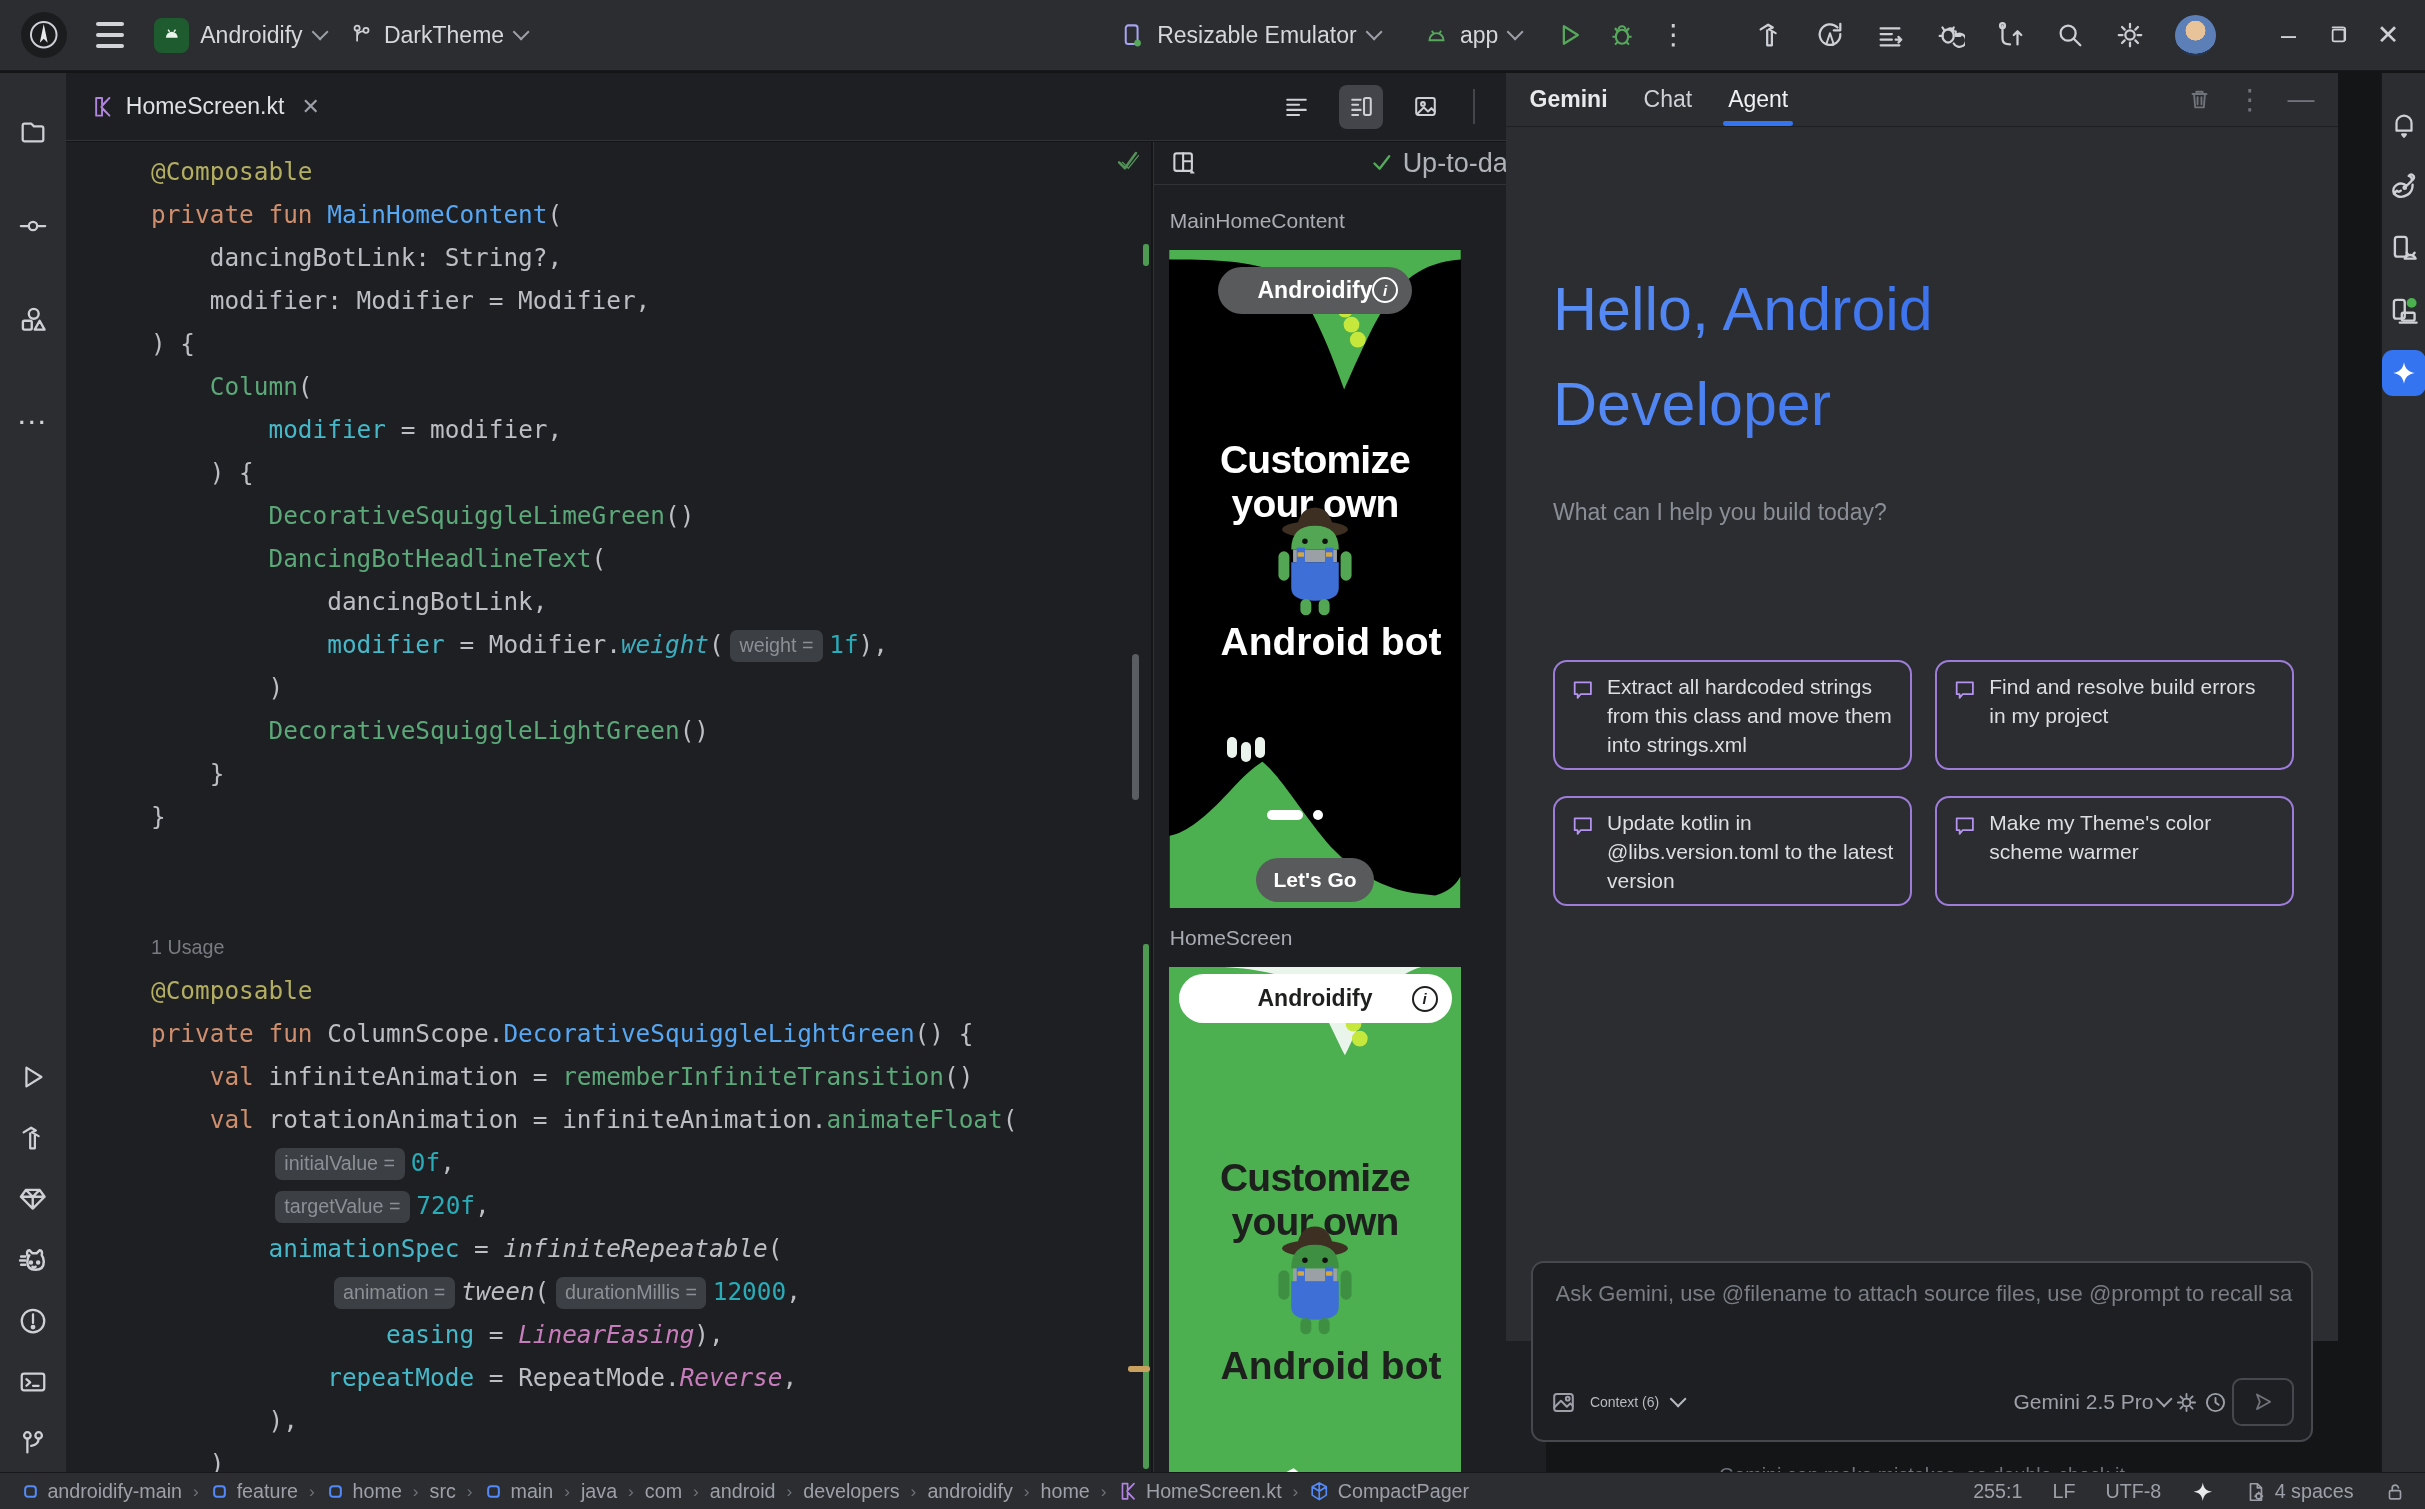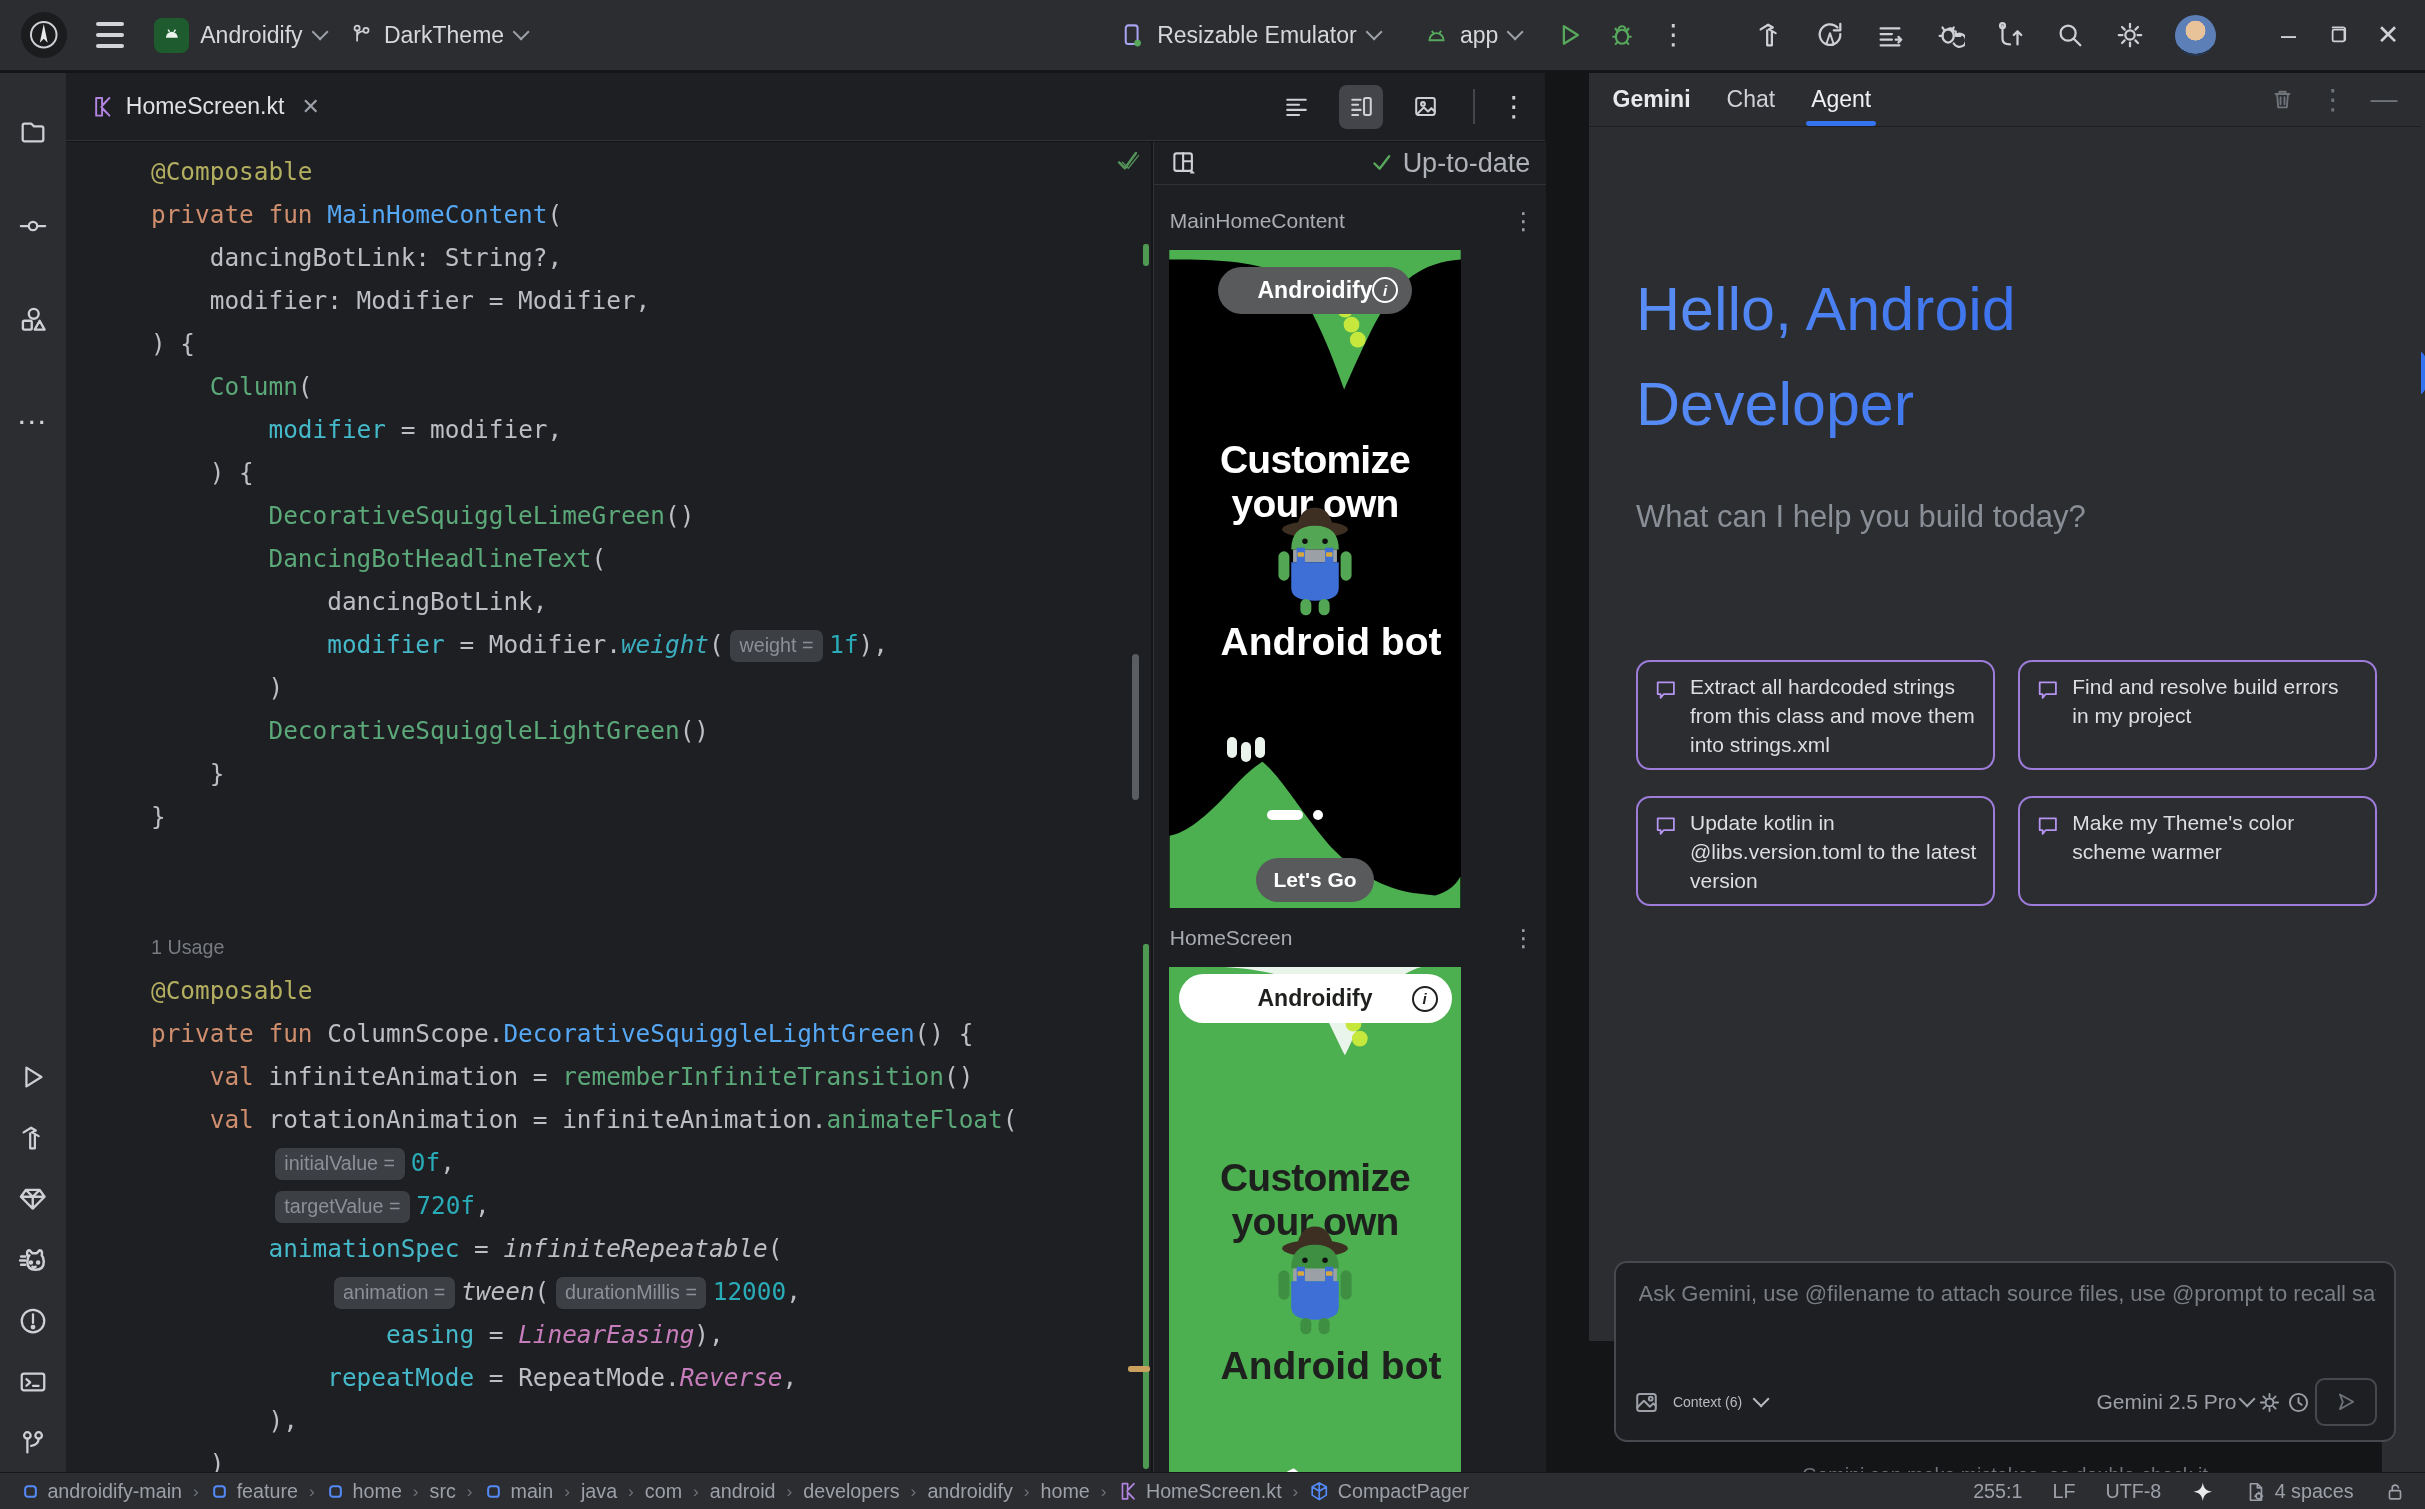--- a/index.html
+++ b/index.html
@@ -93,31 +93,31 @@
   .dots3{position:absolute;display:flex;gap:3.9px;}
   .dots3 span{width:10.2px;height:20.5px;border-radius:5.5px;background:#EAF3EC;display:inline-block;}
   .dots3 span:nth-child(2){margin-top:4.7px;}
   .pager{position:absolute;display:flex;align-items:center;gap:9.5px;}
   .pager .dash{width:36px;height:10.2px;border-radius:5.5px;background:#fff;}
   .pager .dot{width:10.2px;height:10.2px;border-radius:50%;background:#fff;}
   .cta{position:absolute;left:87px;top:608px;width:118px;height:44px;border-radius:23.6px;background:#595A5C;
        color:#fff;font-weight:bold;font-size:21px;display:flex;align-items:center;justify-content:center;}
 
   
-  #gemini{left:1589px;top:73px;width:832px;height:1268px;background:#2B2D30;box-sizing:border-box;}
+  #gemini{left:1506px;top:73px;width:832px;height:1268px;background:#2B2D30;box-sizing:border-box;}
   #gem-header{position:absolute;left:0;top:0;width:100%;height:54px;border-bottom:1.6px solid #1E1F22;
               display:flex;align-items:center;padding:0 23.6px;box-sizing:border-box;gap:36px;}
   #gem-title{font-size:23px;font-weight:bold;color:#E8E9EB;}
   .gem-tab{font-size:23px;color:#CED0D6;height:100%;display:flex;align-items:center;position:relative;}
   .gem-tab.active{color:#F0F1F2;}
   .gem-tab.active::after{content:"";position:absolute;left:-4.7px;right:-4.7px;bottom:0;height:4.7px;border-radius:2.4px;background:#3574F0;}
   #gem-actions{margin-left:auto;display:flex;align-items:center;gap:23.6px;color:#6F737A;}
   #hello{position:absolute;left:47px;top:189px;font-size:61px;line-height:95px;font-weight:500;
          background:linear-gradient(100deg,#5A8EF5 0%,#3D74EE 90%);-webkit-background-clip:text;background-clip:text;color:transparent;}
-  #gem-sub{position:absolute;left:47px;top:426px;font-size:31px;color:#8A8E96;}
+  #gem-sub{position:absolute;left:47px;top:426px;font-size:23px;color:#8A8E96;}
   #cards{position:absolute;left:47px;top:587px;width:741px;display:grid;grid-template-columns:1fr 1fr;gap:26px 23.6px;}
   .card{border:2px solid #9E7CDA;border-radius:14px;padding:9.5px 15.8px;display:flex;gap:12.6px;align-items:flex-start;box-sizing:border-box;}
   .card svg{margin-top:6.3px;flex:0 0 auto;}
   .card .txt{font-size:21px;line-height:29px;color:#DCDEE2;}
   #inputbox{position:absolute;left:25px;top:1188px;width:782px;height:181px;background:#1E1F22;border:2px solid #46484E;
             border-radius:12.6px;box-sizing:border-box;padding:17.3px 20.5px;}
   #prompt-input{width:100%;background:transparent;border:none;outline:none;color:#BDC0C6;font-size:22px;
                 font-family:"Liberation Sans",sans-serif;}
   #prompt-input::placeholder{color:#797D84;}
   #input-row{position:absolute;left:17.3px;right:17.3px;bottom:14px;display:flex;align-items:center;gap:12.6px;}

